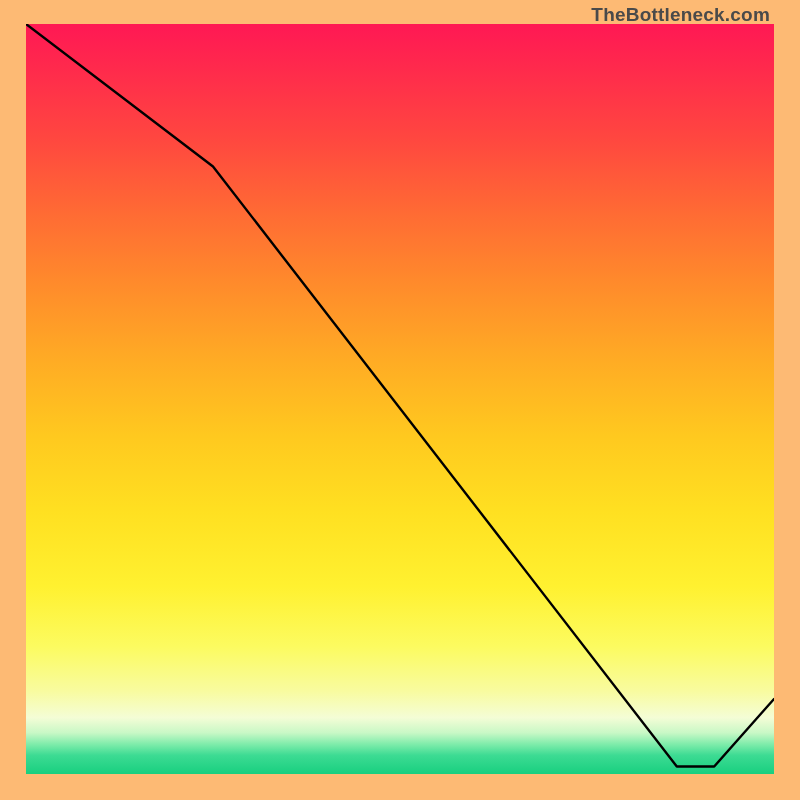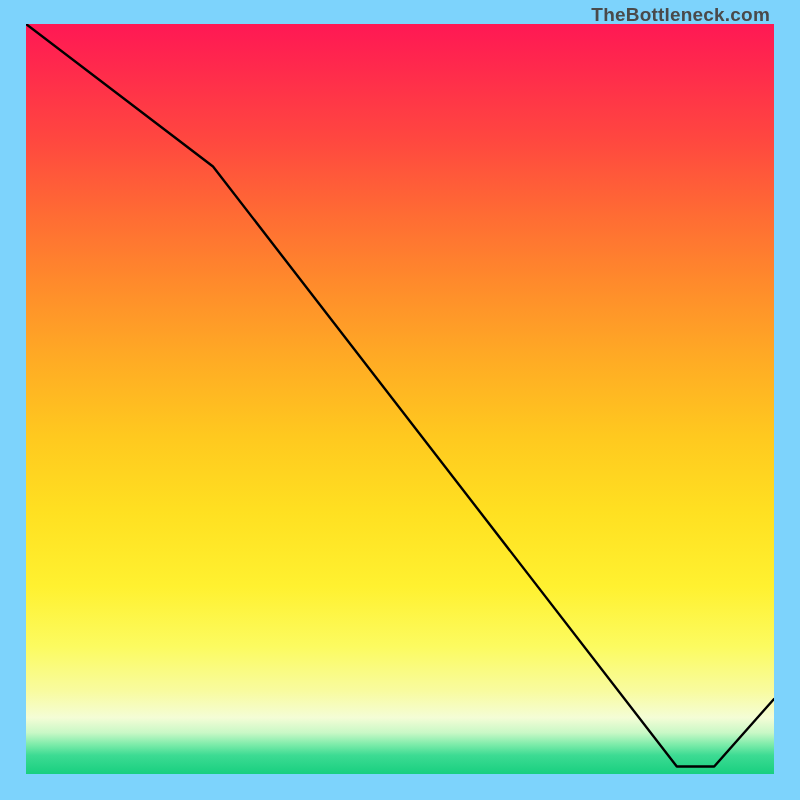--- a/index.html
+++ b/index.html
@@ -10,21 +10,21 @@
     background: #000;
     overflow: hidden;
     font-family: Arial, Helvetica, sans-serif;
   }
   .frame {
     position: absolute;
     top: 0;
     left: 0;
     width: 800px;
     height: 800px;
-    background: #7dd3fc;
+    background: #fdba74;
   }
   .plot-area {
     position: absolute;
     top: 24px;
     left: 26px;
     width: 748px;
     height: 750px;
     box-sizing: border-box;
     overflow: hidden;
   }

